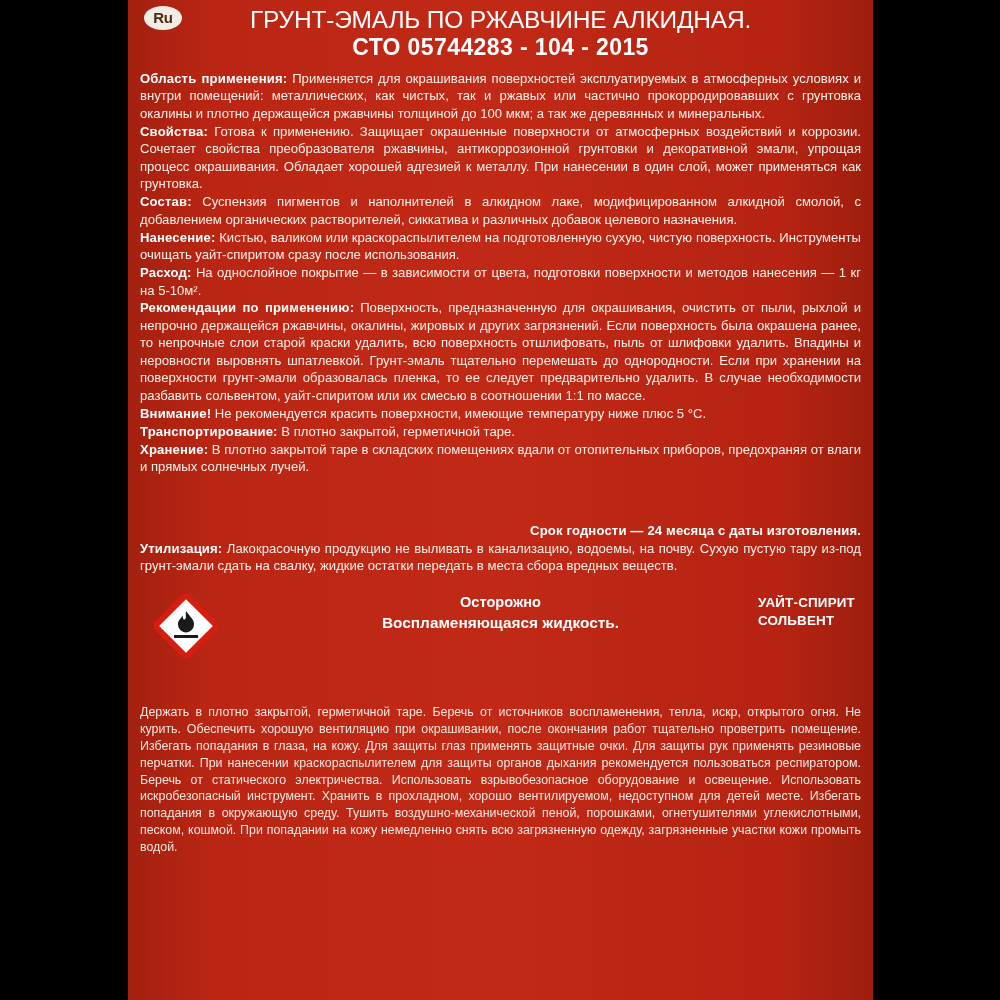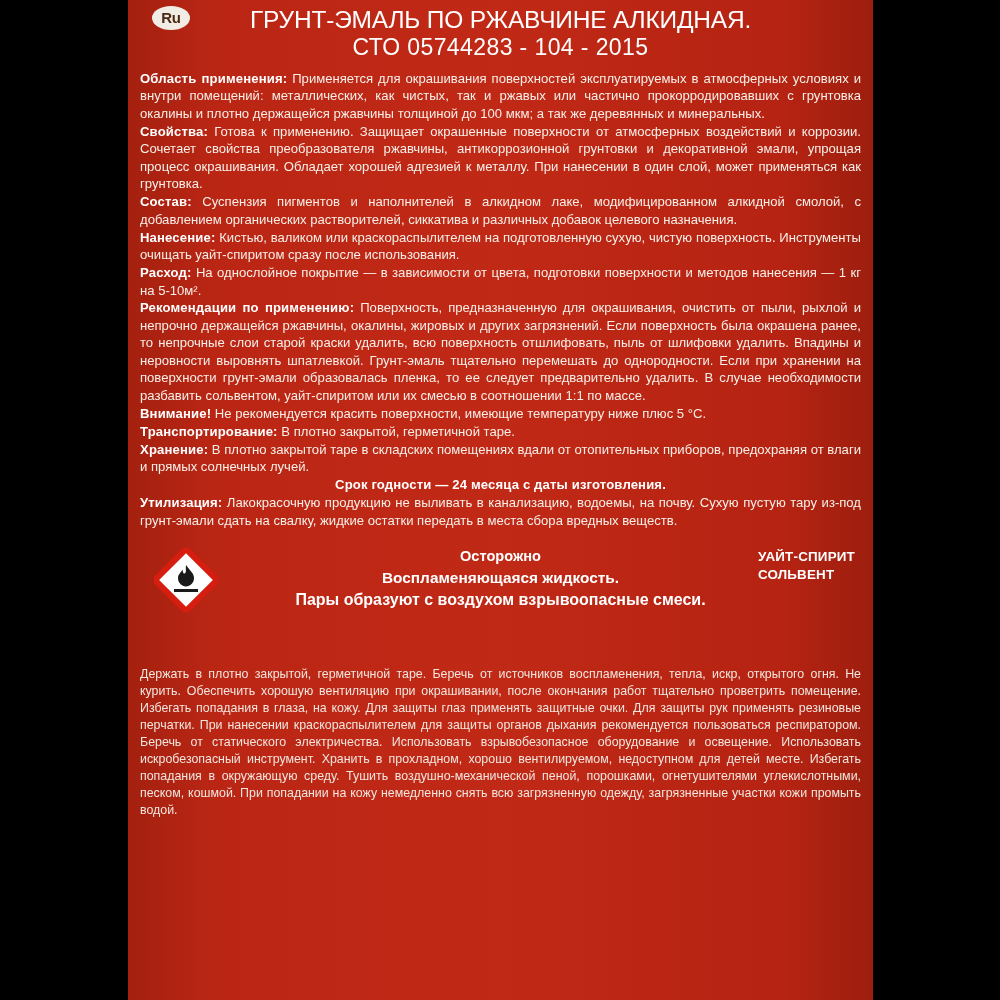--- a/index.html
+++ b/index.html
@@ -34,21 +34,21 @@
   }
 
   
   .header-row {
     position: relative;
     padding-top: 6px;
     text-align: center;
   }
   .ru-badge {
     position: absolute;
-    left: 12px;
+    left: 4px;
     top: 6px;
     width: 38px;
     height: 24px;
     border-radius: 50%;
     background: #f1ece4;
     color: #4a2a12;
     font-weight: bold;
     font-size: 15px;
     line-height: 24px;
     text-align: center;
@@ -57,21 +57,21 @@
   .title-main {
     font-size: 24.5px;
     font-weight: normal;
     letter-spacing: -0.2px;
     line-height: 1.12;
     color: #ffffff;
     white-space: nowrap;
   }
   .title-sub {
     font-size: 23px;
-    font-weight: normal;
+    font-weight: bold;
     line-height: 1.15;
     color: #ffffff;
     margin-top: 1px;
     letter-spacing: 0.4px;
   }
 
   
   .sections {
     margin-top: 9px;
   }
@@ -85,21 +85,22 @@
     hyphens: none;
   }
   .sec b {
     font-weight: bold;
     color: #ffffff;
     letter-spacing: 0.15px;
   }
   .sec.strong-all {
     font-weight: bold;
     color: #ffffff;
-    text-align: center;
+    text-align: right;
+    margin-top: 46px;
   }
 
   
   .hazard-block {
     position: relative;
     margin-top: 17px;
     min-height: 92px;
   }
   .ghs-pictogram {
     position: absolute;
@@ -127,21 +128,21 @@
     text-align: left;
     font-size: 13.4px;
     font-weight: bold;
     line-height: 1.36;
     color: #ffffff;
     letter-spacing: 0.2px;
   }
 
   
   .safety {
-    margin-top: 28px;
+    margin-top: 20px;
     font-size: 12.4px;
     line-height: 1.37;
     text-align: justify;
     text-justify: inter-word;
     color: #f0e6de;
   }
 </style>
 </head>
 <body>
 
@@ -176,21 +177,20 @@
           </g>
           <g transform="translate(32,30)">
             <path d="M0,-13 C4,-7 8,-5 8,0 C8,5 4.2,8.4 0,8.4 C-4.2,8.4 -8,5 -8,0 C-8,-4 -5,-5.5 -3.2,-8.6 C-3.6,-4.6 -1.4,-3.4 -0.4,-5.4 C0.4,-7 -0.6,-10 0,-13 Z" fill="#1a1a1a"></path>
           </g>
           <rect x="20" y="41" width="24" height="3" fill="#1a1a1a"></rect>
         </svg>
       </div>
       <div class="hazard-center">
         <div class="l1">Осторожно</div>
         <div class="l2">Воспламеняющаяся жидкость.</div>
-        <div class="l3">Пары образуют с воздухом взрывоопасные смеси.</div>
       </div>
       <div class="solvent-note">
         <div>УАЙТ-СПИРИТ</div>
         <div>СОЛЬВЕНТ</div>
       </div>
     </div>
 
     <div class="safety">Держать в плотно закрытой, герметичной таре. Беречь от источников воспламенения, тепла, искр, открытого огня. Не курить. Обеспечить хорошую вентиляцию при окрашивании, после окончания работ тщательно проветрить помещение. Избегать попадания в глаза, на кожу. Для защиты глаз применять защитные очки. Для защиты рук применять резиновые перчатки. При нанесении краскораспылителем для защиты органов дыхания рекомендуется пользоваться респиратором. Беречь от статического электричества. Использовать взрывобезопасное оборудование и освещение. Использовать искробезопасный инструмент. Хранить в прохладном, хорошо вентилируемом, недоступном для детей месте. Избегать попадания в окружающую среду. Тушить воздушно-механической пеной, порошками, огнетушителями углекислотными, песком, кошмой. При попадании на кожу немедленно снять всю загрязненную одежду, загрязненные участки кожи промыть водой.</div>
 
   </div>

